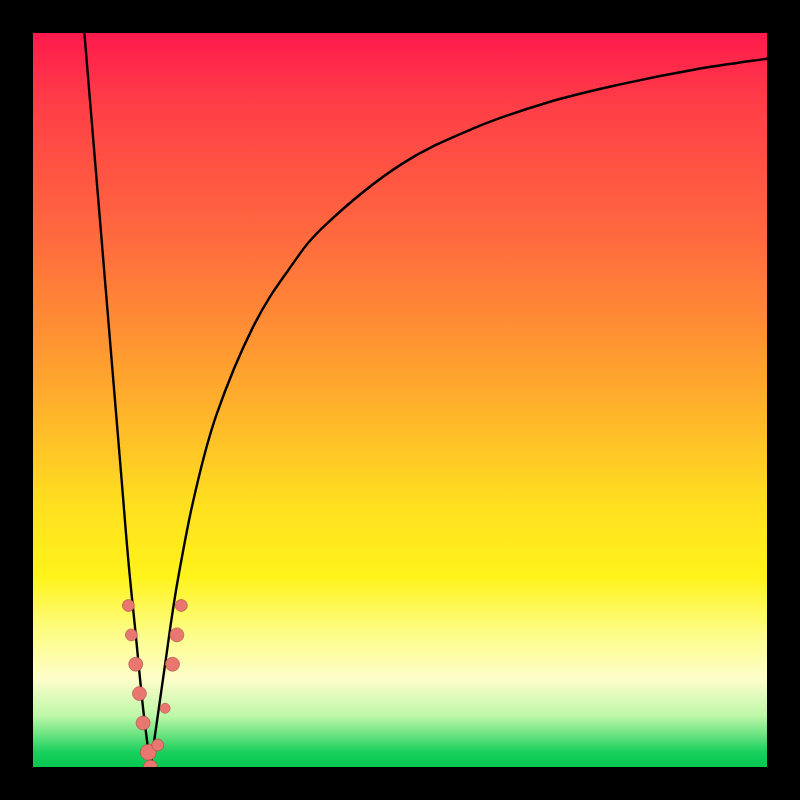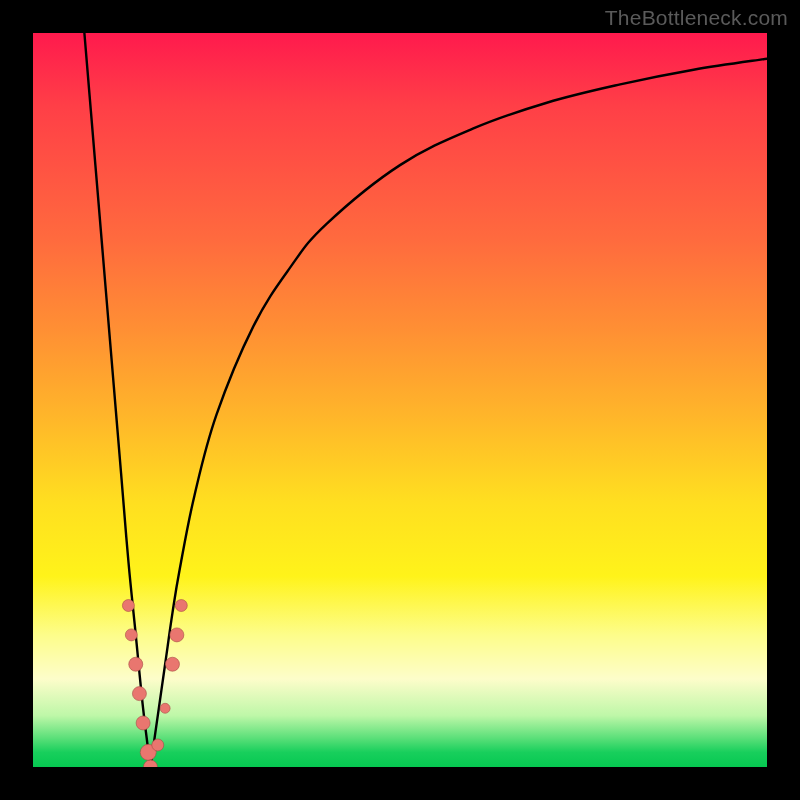--- a/index.html
+++ b/index.html
@@ -69,21 +69,20 @@
   .marker {
     fill: #e9766f;
     stroke: #a84b45;
     stroke-width: 0.6;
   }
 </style>
 </head>
 <body>
 
 <div class="frame">
-  <div class="watermark">TheBottleneck.com</div>
 
   <div class="plot-area">
     <div class="gradient-bg"></div>
     <svg class="curves" viewBox="0 0 734 734" preserveAspectRatio="none">
       <g id="curve-group">
           <path d="M 51.38 0 C 52.7012 15.854400000000007, 56.0776 56.371200000000044, 58.72 88.08000000000004 C 61.3624 119.78880000000004, 63.4176 144.45119999999997, 66.06 176.15999999999997 C 68.7024 207.86879999999996, 70.75760000000001 232.5312, 73.4 264.24 C 76.0424 295.9488, 78.0976 320.6112, 80.74 352.32 C 83.38239999999999 384.0288, 85.4376 408.6912, 88.08 440.4 C 90.7224 472.1088, 92.7776 499.41360000000003, 95.42 528.48 C 98.0624 557.5464000000001, 100.11760000000001 575.456, 102.76 601.88 C 105.4024 628.304, 107.4576 651.4984, 110.1 675.28 C 112.74239999999999 699.0616, 116.1188 723.4304, 117.44 734" class="curve-line"></path>
           <path d="M 117.44 734 C 118.7612 724.7516, 122.13760000000002 701.1168, 124.78000000000002 682.62 C 127.42240000000001 664.1232, 129.4776 649.7368, 132.12 631.24 C 134.7624 612.7432, 136.8176 597.0356, 139.46 579.86 C 142.10240000000002 562.6844, 142.83640000000003 556.9591999999999, 146.8 535.8199999999999 C 150.7636 514.6808, 154.874 490.1652, 161.48 462.42 C 168.08599999999998 434.6748, 172.9304 412.0676, 183.5 381.68 C 194.0696 351.2924, 206.988 320.02400000000006, 220.2 293.6 C 233.41199999999998 267.176, 243.68799999999996 253.37679999999995, 256.9 234.87999999999994 C 270.11199999999997 216.38319999999993, 273.78200000000004 209.3368, 293.6 190.84000000000003 C 313.418 172.34320000000005, 340.576 149.2956, 367 132.12 C 393.424 114.94439999999999, 413.976 106.65019999999996, 440.4 95.41999999999996 C 466.82399999999996 84.18979999999996, 487.3759999999999 77.65720000000002, 513.8 69.73000000000002 C 540.2239999999999 61.802800000000026, 560.7760000000001 57.32539999999999, 587.2 51.379999999999995 C 613.624 45.4346, 634.176 41.32420000000003, 660.6 36.700000000000045 C 687.024 32.07580000000006, 720.788 27.671800000000054, 734 25.690000000000055" class="curve-line"></path>
         </g>
       <g id="marker-group">
           <circle cx="95.42" cy="572.52" r="6" class="marker"></circle>

